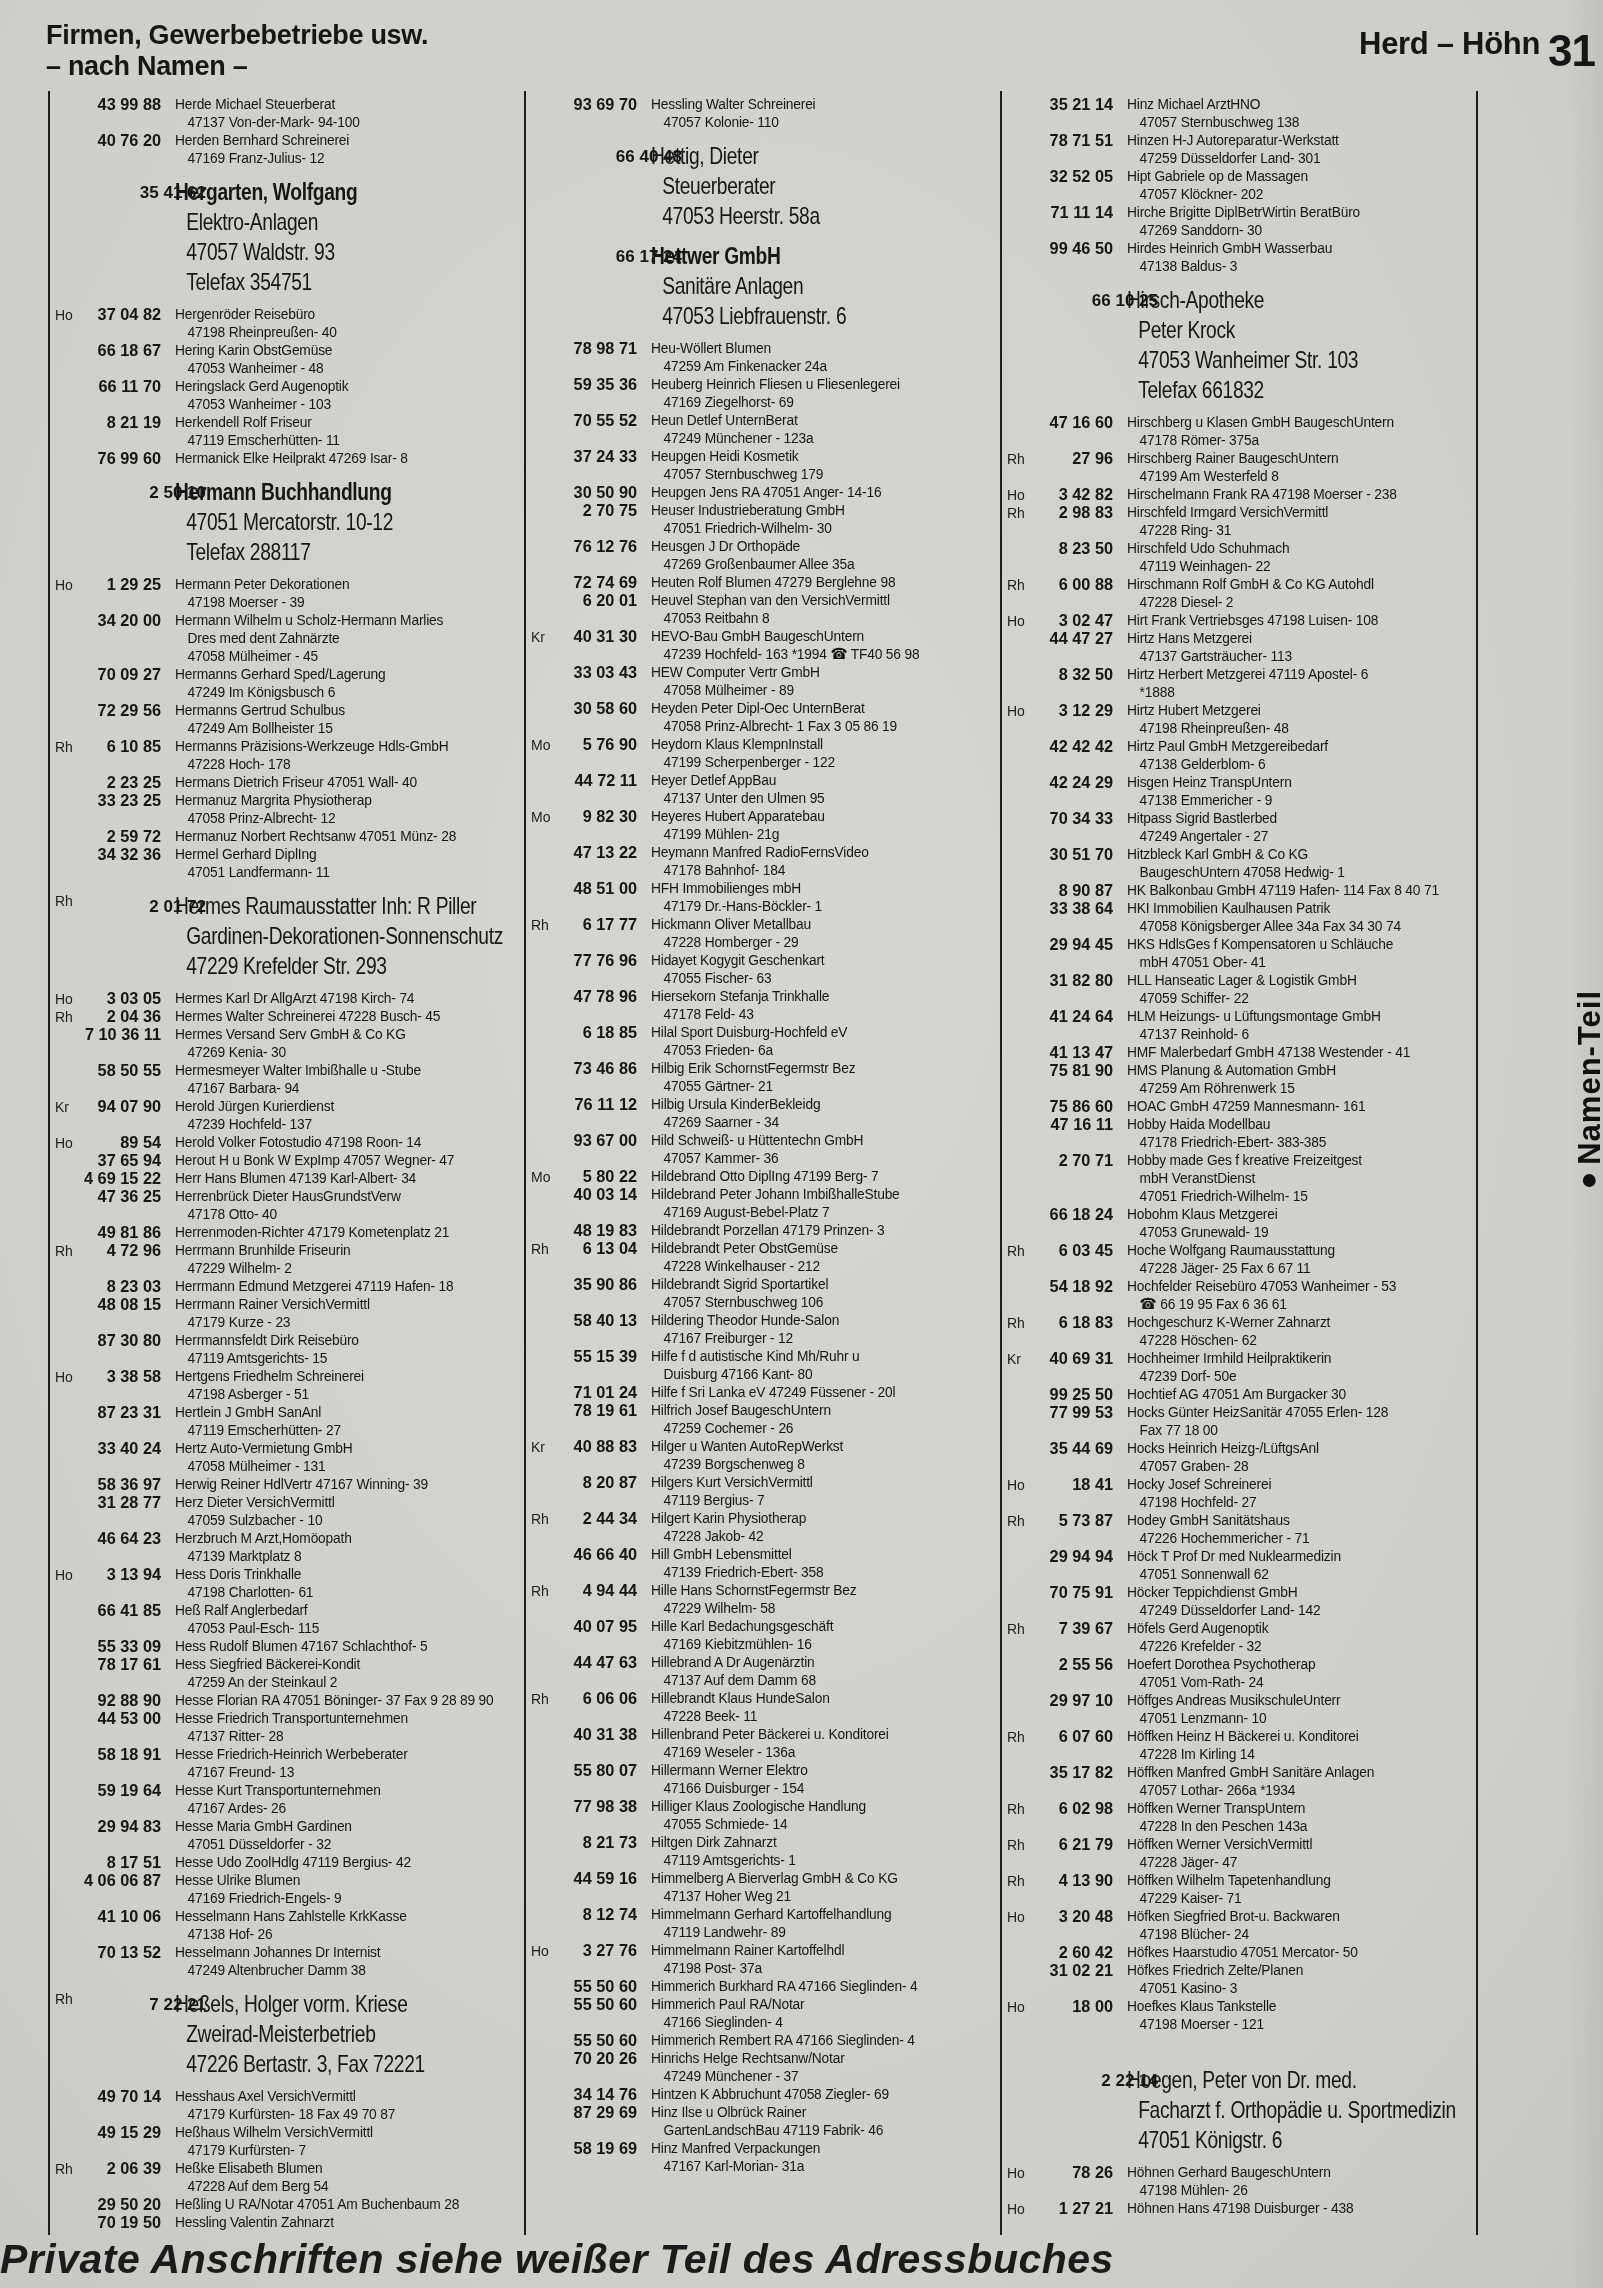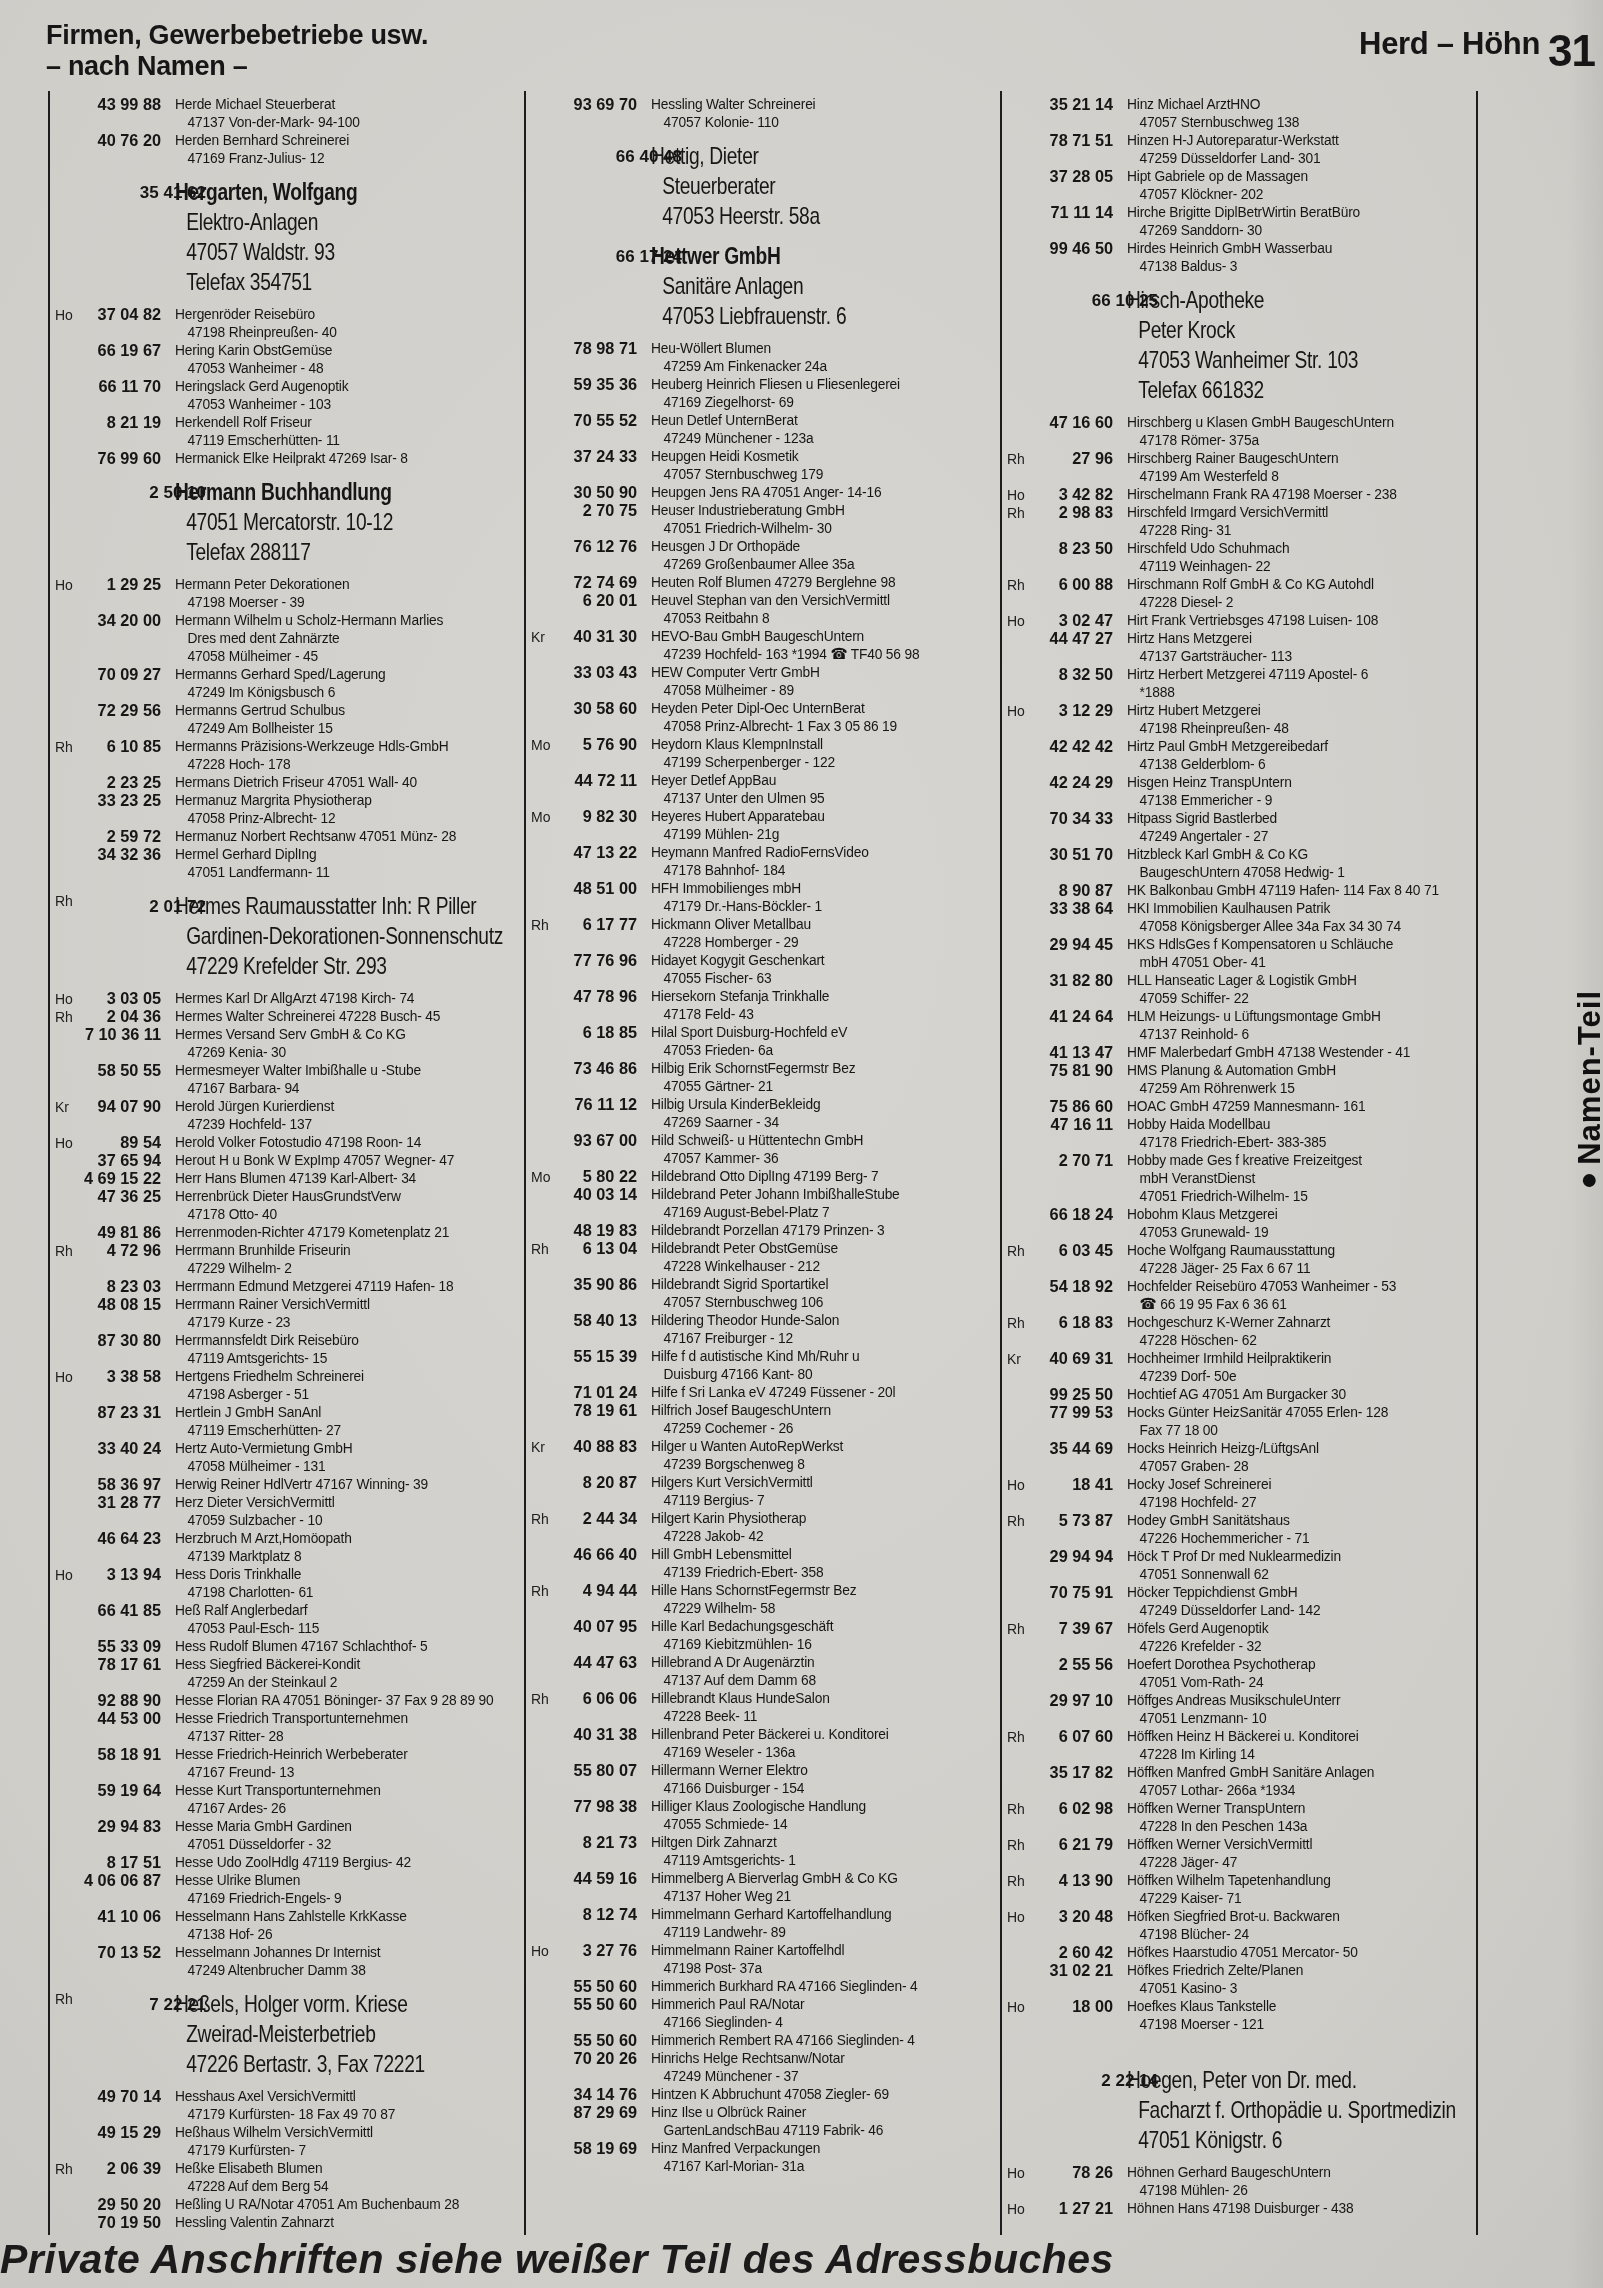--- a/index.html
+++ b/index.html
@@ -92,21 +92,21 @@
         </div>
         <div class="entry">
           <span class="pfx">Ho</span>
           <span class="num">37 04 82</span>
           <div class="txt">
             <div class="ln name">Hergenröder Reisebüro</div>
             <div class="ln addr">47198 Rheinpreußen- 40</div>
           </div>
         </div>
         <div class="entry">
-          <span class="num">66 19 67</span>
+          <span class="num">66 18 67</span>
           <div class="txt">
             <div class="ln name">Hering Karin ObstGemüse</div>
             <div class="ln addr">47053 Wanheimer - 48</div>
           </div>
         </div>
         <div class="entry">
           <span class="num">66 11 70</span>
           <div class="txt">
             <div class="ln name">Heringslack Gerd Augenoptik</div>
             <div class="ln addr">47053 Wanheimer - 103</div>
@@ -900,21 +900,21 @@
           </div>
         </div>
         <div class="entry">
           <span class="num">78 71 51</span>
           <div class="txt">
             <div class="ln name">Hinzen H-J Autoreparatur-Werkstatt</div>
             <div class="ln addr">47259 Düsseldorfer Land- 301</div>
           </div>
         </div>
         <div class="entry">
-          <span class="num">37 28 05</span>
+          <span class="num">32 52 05</span>
           <div class="txt">
             <div class="ln name">Hipt Gabriele op de Massagen</div>
             <div class="ln addr">47057 Klöckner- 202</div>
           </div>
         </div>
         <div class="entry">
           <span class="num">71 11 14</span>
           <div class="txt">
             <div class="ln name">Hirche Brigitte DiplBetrWirtin BeratBüro</div>
             <div class="ln addr">47269 Sanddorn- 30</div>

